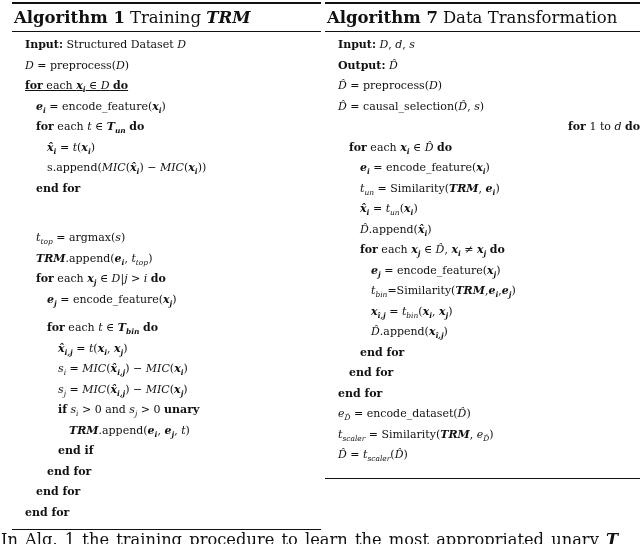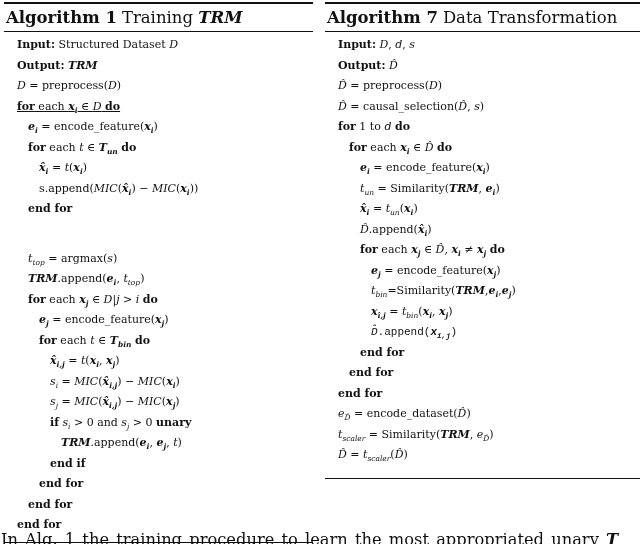--- a/index.html
+++ b/index.html
@@ -2,21 +2,21 @@
 <html><head>
 <meta charset="utf-8">
 <style>
   html, body { margin:0; padding:0; }
   body {
     width:640px; height:544px; overflow:hidden; position:relative;
     background:#ffffff; color:#111111;
     font-family:"DejaVu Serif","Liberation Serif",serif;
   }
   .algo { position:absolute; top:2px; }
-  .algo--left  { left:4px;   width:309px; }
+  .algo--left  { left:12px;   width:309px; }
   .algo--right { left:325px; width:315px; }
   .algo-toprule { border-top:2px solid #111; height:0; }
   .algo-midrule { border-top:1.4px solid #111; height:0; }
   .algo-botrule { border-top:1.4px solid #111; height:0; margin-top:6px; }
   .algo--right .algo-botrule { margin-top:12px; }
   .algo-header {
     font-size:16.5px; line-height:27px; padding-left:2px; white-space:nowrap;
   }
   .algo-label { font-weight:bold; margin-right:5px; }
   .algo-body { padding:3px 0 0 13px; font-size:11px; }
@@ -32,33 +32,32 @@
 <body>
 
 <section class="algo algo--left">
   <div class="algo-toprule"></div>
   <div class="algo-header">
     <span class="algo-label">Algorithm 1</span><span class="algo-title">Training <b><i>TRM</i></b></span>
   </div>
   <div class="algo-midrule"></div>
   <div class="algo-body">
       <div class="algo-line" style="padding-left: 0px;"><b>Input:</b> Structured Dataset <i>D</i></div>
-      <div class="algo-line" style="padding-left: 0px;"><b>Output:</b> <b><i>TRM</i></b></div>
       <div class="algo-line" style="padding-left: 0px;"><i>D</i> = preprocess(<i>D</i>)</div>
       <div class="algo-line" style="padding-left: 0px; text-decoration: underline;"><b>for</b> each <b><i>x<sub>i</sub></i></b> ∈ <i>D</i> <b>do</b></div>
       <div class="algo-line" style="padding-left: 11px;"><b><i>e<sub>i</sub></i></b> = encode_feature(<b><i>x<sub>i</sub></i></b>)</div>
       <div class="algo-line" style="padding-left: 11px;"><b>for</b> each <i>t</i> ∈ <b><i>T<sub>un</sub></i></b> <b>do</b></div>
       <div class="algo-line" style="padding-left: 22px;"><b><i>x̂<sub>i</sub></i></b> = <i>t</i>(<b><i>x<sub>i</sub></i></b>)</div>
       <div class="algo-line" style="padding-left: 22px;">s.append(<i>MIC</i>(<b><i>x̂<sub>i</sub></i></b>) − <i>MIC</i>(<b><i>x<sub>i</sub></i></b>))</div>
       <div class="algo-line" style="padding-left: 11px;"><b>end for</b></div>
       <div class="algo-line" style="padding-left: 11px; margin-top: 29px;"><i>t<sub>top</sub></i> = argmax(<i>s</i>)</div>
       <div class="algo-line" style="padding-left: 11px;"><b><i>TRM</i></b>.append(<b><i>e<sub>i</sub></i></b>, <i>t<sub>top</sub></i>)</div>
       <div class="algo-line" style="padding-left: 11px;"><b>for</b> each <b><i>x<sub>j</sub></i></b> ∈ <i>D</i>|<i>j</i> &gt; <i>i</i> <b>do</b></div>
       <div class="algo-line" style="padding-left: 22px;"><b><i>e<sub>j</sub></i></b> = encode_feature(<b><i>x<sub>j</sub></i></b>)</div>
-      <div class="algo-line" style="padding-left: 22px;"><b>for</b> each <i>t</i> ∈ <b><i>T<sub>bin</sub></i></b> <b>do</b></div>
+      <div class="algo-line" style="padding-left: 22px; margin-top: 8px;"><b>for</b> each <i>t</i> ∈ <b><i>T<sub>bin</sub></i></b> <b>do</b></div>
       <div class="algo-line" style="padding-left: 33px;"><b><i>x̂<sub>i,j</sub></i></b> = <i>t</i>(<b><i>x<sub>i</sub></i></b>, <b><i>x<sub>j</sub></i></b>)</div>
       <div class="algo-line" style="padding-left: 33px;"><i>s<sub>i</sub></i> = <i>MIC</i>(<b><i>x̂<sub>i,j</sub></i></b>) − <i>MIC</i>(<b><i>x<sub>i</sub></i></b>)</div>
       <div class="algo-line" style="padding-left: 33px;"><i>s<sub>j</sub></i> = <i>MIC</i>(<b><i>x̂<sub>i,j</sub></i></b>) − <i>MIC</i>(<b><i>x<sub>j</sub></i></b>)</div>
       <div class="algo-line" style="padding-left: 33px;"><b>if</b> <i>s<sub>i</sub></i> &gt; 0 and <i>s<sub>j</sub></i> &gt; 0 <b>unary</b></div>
       <div class="algo-line" style="padding-left: 44px;"><b><i>TRM</i></b>.append(<b><i>e<sub>i</sub></i></b>, <b><i>e<sub>j</sub></i></b>, <i>t</i>)</div>
       <div class="algo-line" style="padding-left: 33px;"><b>end if</b></div>
       <div class="algo-line" style="padding-left: 22px;"><b>end for</b></div>
       <div class="algo-line" style="padding-left: 11px;"><b>end for</b></div>
       <div class="algo-line" style="padding-left: 0px;"><b>end for</b></div>
     </div>
@@ -69,31 +68,31 @@
   <div class="algo-toprule"></div>
   <div class="algo-header">
     <span class="algo-label">Algorithm 7</span><span class="algo-title">Data Transformation</span>
   </div>
   <div class="algo-midrule"></div>
   <div class="algo-body">
       <div class="algo-line" style="padding-left: 0px;"><b>Input:</b> <i>D</i>, <i>d</i>, <i>s</i></div>
       <div class="algo-line" style="padding-left: 0px;"><b>Output:</b> <i>D̂</i></div>
       <div class="algo-line" style="padding-left: 0px;"><i>D̂</i> = preprocess(<i>D</i>)</div>
       <div class="algo-line" style="padding-left: 0px;"><i>D̂</i> = causal_selection(<i>D̂</i>, <i>s</i>)</div>
-      <div class="algo-line" style="padding-left: 0px;"><b>for</b> 1 to <i>d</i> <b>do</b></div>
+      <div class="algo-line" style="padding-left: 0px; text-align: right;"><b>for</b> 1 to <i>d</i> <b>do</b></div>
       <div class="algo-line" style="padding-left: 11px;"><b>for</b> each <b><i>x<sub>i</sub></i></b> ∈ <i>D̂</i> <b>do</b></div>
       <div class="algo-line" style="padding-left: 22px;"><b><i>e<sub>i</sub></i></b> = encode_feature(<b><i>x<sub>i</sub></i></b>)</div>
       <div class="algo-line" style="padding-left: 22px;"><i>t<sub>un</sub></i> = Similarity(<b><i>TRM</i></b>, <b><i>e<sub>i</sub></i></b>)</div>
       <div class="algo-line" style="padding-left: 22px;"><b><i>x̂<sub>i</sub></i></b> = <i>t<sub>un</sub></i>(<b><i>x<sub>i</sub></i></b>)</div>
       <div class="algo-line" style="padding-left: 22px;"><i>D̂</i>.append(<b><i>x̂<sub>i</sub></i></b>)</div>
       <div class="algo-line" style="padding-left: 22px;"><b>for</b> each <b><i>x<sub>j</sub></i></b> ∈ <i>D̂</i>, <b><i>x<sub>i</sub></i></b> ≠ <b><i>x<sub>j</sub></i></b> <b>do</b></div>
       <div class="algo-line" style="padding-left: 33px;"><b><i>e<sub>j</sub></i></b> = encode_feature(<b><i>x<sub>j</sub></i></b>)</div>
       <div class="algo-line" style="padding-left: 33px;"><i>t<sub>bin</sub></i>=Similarity(<b><i>TRM</i></b>,<b><i>e<sub>i</sub></i></b>,<b><i>e<sub>j</sub></i></b>)</div>
       <div class="algo-line" style="padding-left: 33px;"><b><i>x<sub>î,j</sub></i></b> = <i>t<sub>bin</sub></i>(<b><i>x<sub>i</sub></i></b>, <b><i>x<sub>j</sub></i></b>)</div>
-      <div class="algo-line" style="padding-left: 33px; font-family: Liberation Mono, monospace;"><i>D̂</i>.append(<b><i>x<sub>î,j</sub></i></b>)</div>
+      <div class="algo-line" style="padding-left: 33px;"><i>D̂</i>.append(<b><i>x<sub>î,j</sub></i></b>)</div>
       <div class="algo-line" style="padding-left: 22px;"><b>end for</b></div>
       <div class="algo-line" style="padding-left: 11px;"><b>end for</b></div>
       <div class="algo-line" style="padding-left: 0px;"><b>end for</b></div>
       <div class="algo-line" style="padding-left: 0px;"><i>e<sub>D̂</sub></i> = encode_dataset(<i>D̂</i>)</div>
       <div class="algo-line" style="padding-left: 0px;"><i>t<sub>scaler</sub></i> = Similarity(<b><i>TRM</i></b>, <i>e<sub>D̂</sub></i>)</div>
       <div class="algo-line" style="padding-left: 0px;"><i>D̂</i> = <i>t<sub>scaler</sub></i>(<i>D̂</i>)</div>
     </div>
   <div class="algo-botrule"></div>
 </section>
 

